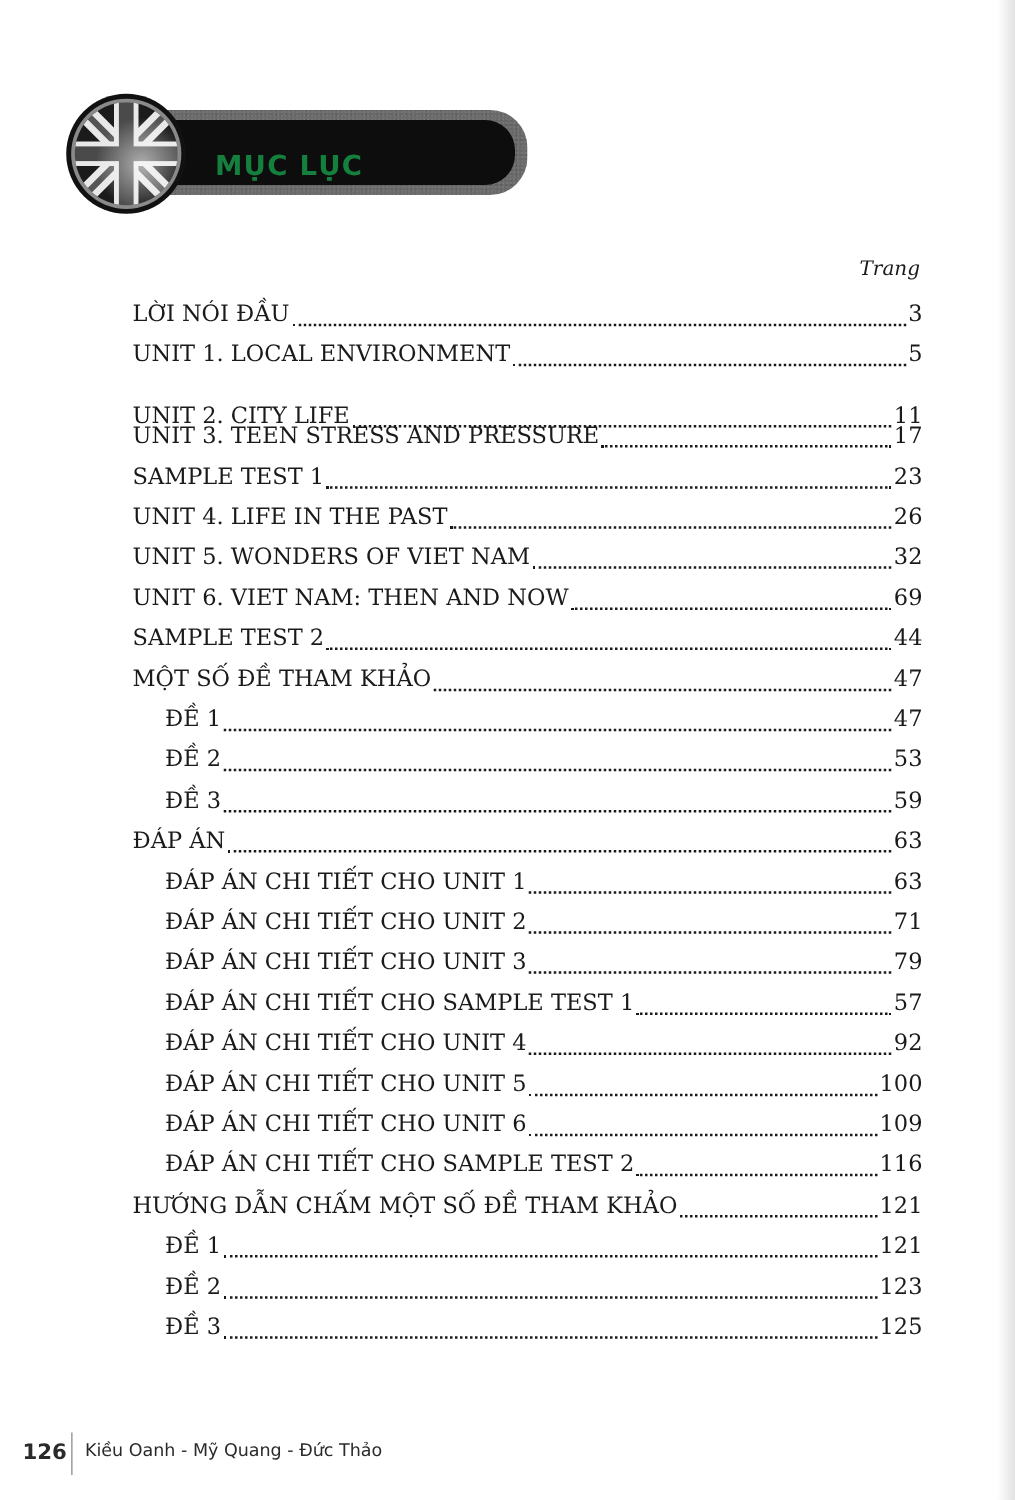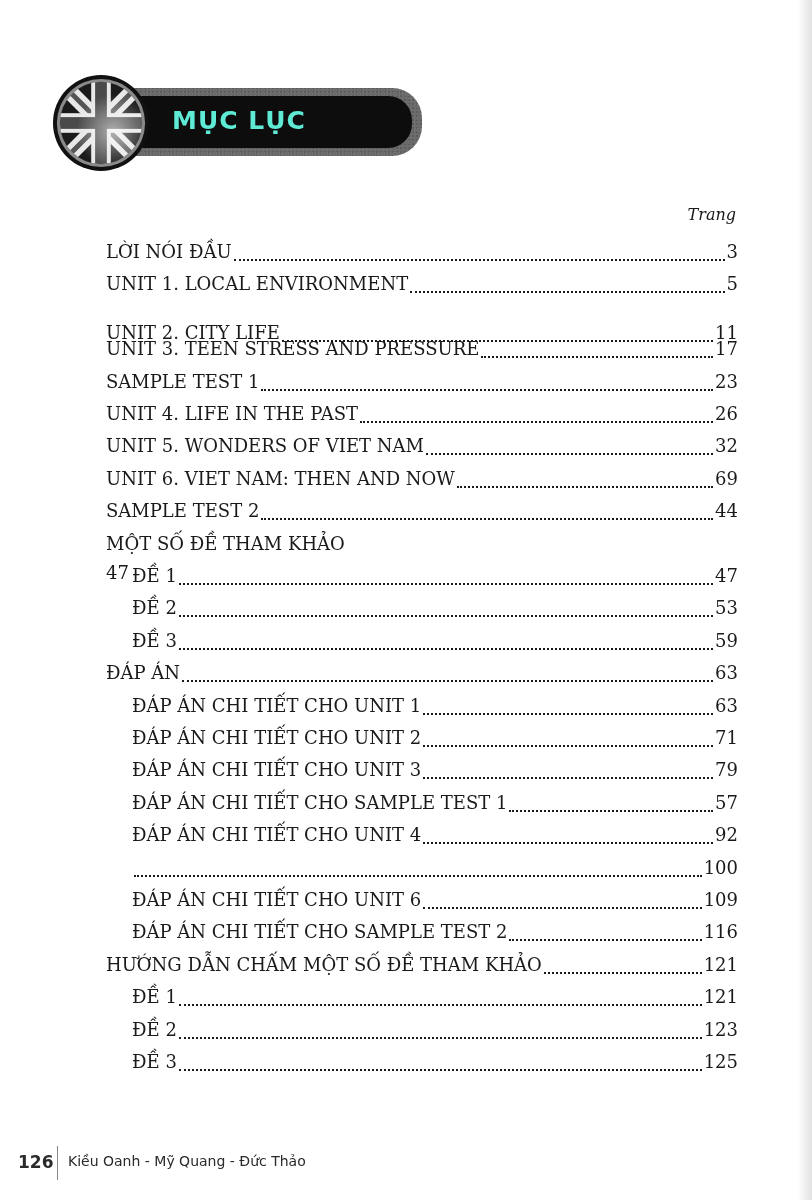--- a/index.html
+++ b/index.html
@@ -39,26 +39,26 @@
     }
     .banner-bar-inner {
       position: absolute;
       left: 0; top: 8px;
       width: 302px; height: 52px;
       border-radius: 0 24px 24px 0;
       background: #0d0d0d;
     }
     .banner-title {
       position: absolute;
-      left: 62px; top: 10px;
+      left: 62px; top: 25px;
       font-family: "DejaVu Sans", "Liberation Sans", sans-serif;
       font-weight: bold;
-      font-size: 25px;
+      font-size: 22px;
       letter-spacing: 1px;
-      color: #5eead4;
+      color: #15803d;
       white-space: nowrap;
     }
     .flag-badge {
       position: absolute;
       left: 0; top: 0;
       width: 98px; height: 98px;
     }
     
     .toc {
       position: absolute;
@@ -202,21 +202,21 @@
     <div class="toc-row" style="top: 467.8px;">
       <span class="toc-label">UNIT 6. VIET NAM: THEN AND NOW</span>
       <span class="toc-leader"></span>
       <span class="toc-page">69</span>
     </div>
     <div class="toc-row" style="top: 500.2px;">
       <span class="toc-label">SAMPLE TEST 2</span>
       <span class="toc-leader"></span>
       <span class="toc-page">44</span>
     </div>
-    <div class="toc-row" style="top: 532.6px; flex-direction: column;">
+    <div class="toc-row" style="top: 532.6px;">
       <span class="toc-label">MỘT SỐ ĐỀ THAM KHẢO</span>
       <span class="toc-leader"></span>
       <span class="toc-page">47</span>
     </div>
     <div class="toc-row indent" style="top: 565px;">
       <span class="toc-label">ĐỀ 1</span>
       <span class="toc-leader"></span>
       <span class="toc-page">47</span>
     </div>
     <div class="toc-row indent" style="top: 597.4px;">
@@ -253,20 +253,21 @@
       <span class="toc-label">ĐÁP ÁN CHI TIẾT CHO SAMPLE TEST 1</span>
       <span class="toc-leader"></span>
       <span class="toc-page">57</span>
     </div>
     <div class="toc-row indent" style="top: 824.2px;">
       <span class="toc-label">ĐÁP ÁN CHI TIẾT CHO UNIT 4</span>
       <span class="toc-leader"></span>
       <span class="toc-page">92</span>
     </div>
     <div class="toc-row indent" style="top: 856.6px;">
+      <span class="toc-label">ĐÁP ÁN CHI TIẾT CHO UNIT 5</span>
       <span class="toc-leader"></span>
       <span class="toc-page">100</span>
     </div>
     <div class="toc-row indent" style="top: 889px;">
       <span class="toc-label">ĐÁP ÁN CHI TIẾT CHO UNIT 6</span>
       <span class="toc-leader"></span>
       <span class="toc-page">109</span>
     </div>
     <div class="toc-row indent" style="top: 921.4px;">
       <span class="toc-label">ĐÁP ÁN CHI TIẾT CHO SAMPLE TEST 2</span>

